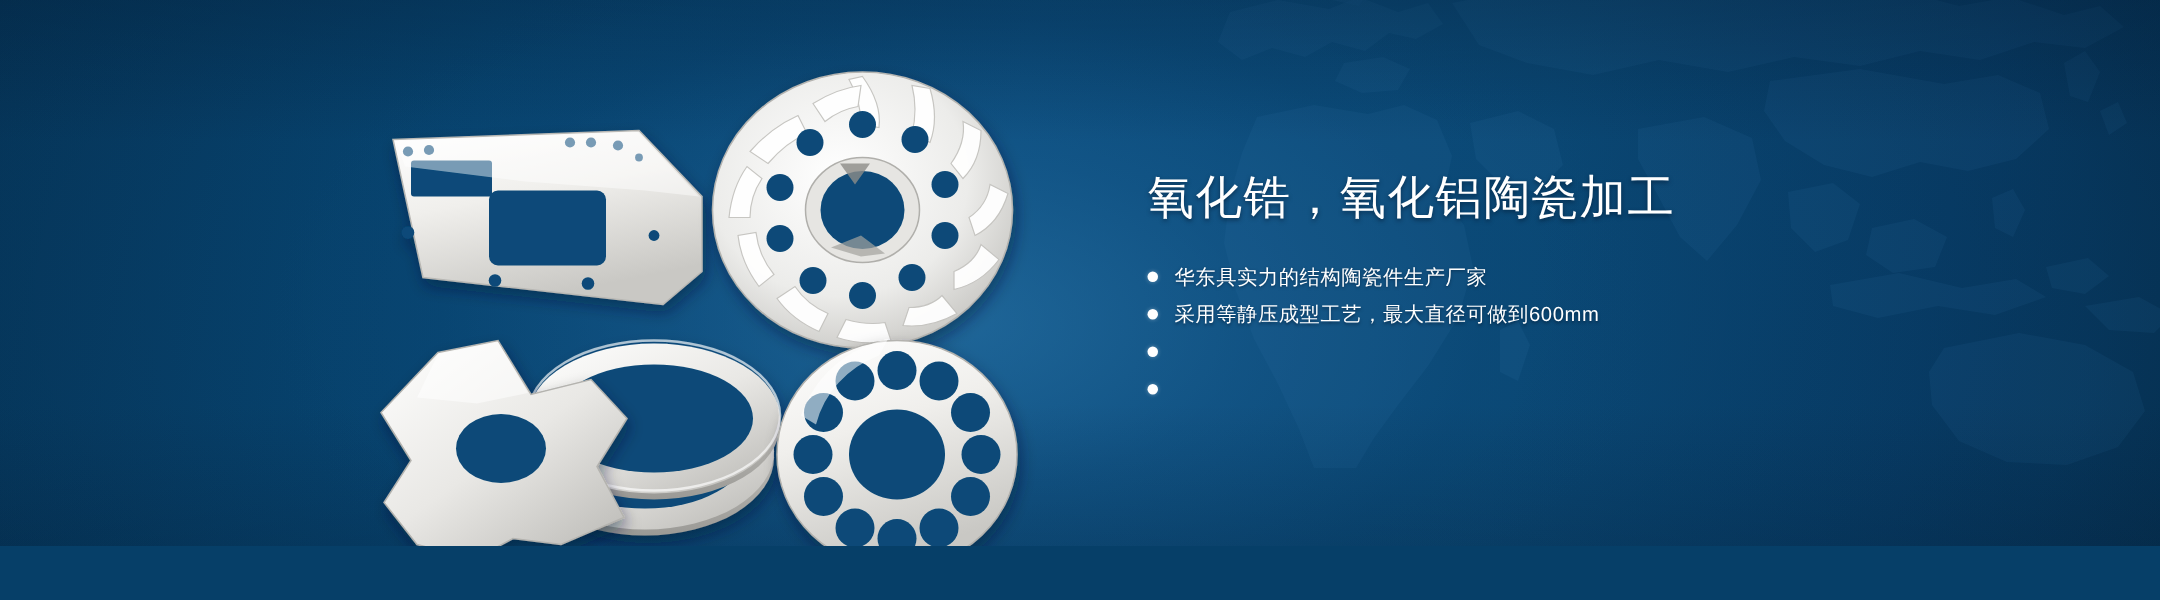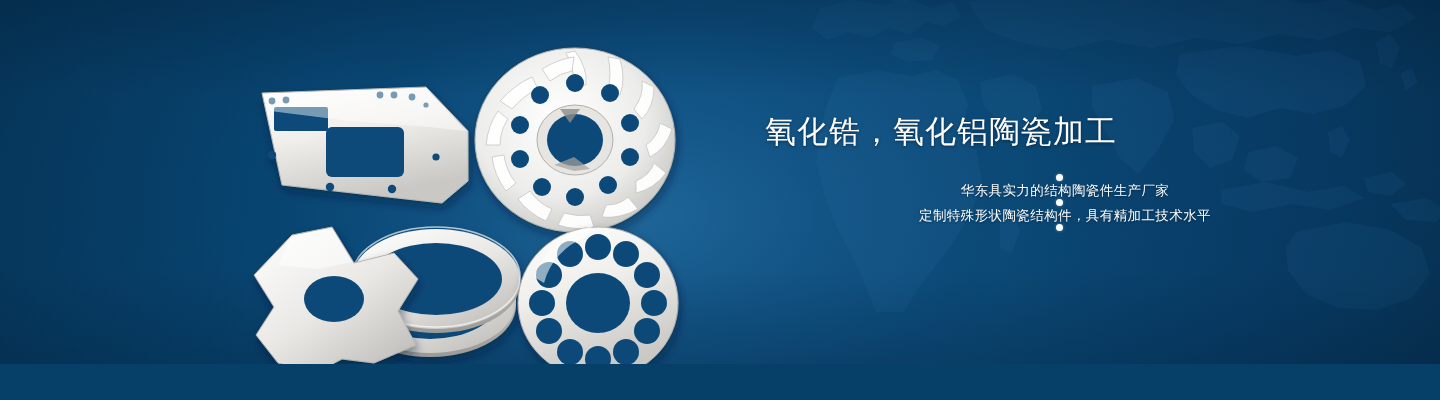--- a/index.html
+++ b/index.html
@@ -90,21 +90,20 @@
 
   .bullets {
     list-style:none;
     margin-top:22px;
   }
   .bullet {
     display:flex;
     align-items:center;
     height:21px;
     margin-bottom:4px;
-    flex-direction:column;
   }
   .dot {
     flex:0 0 auto;
     width:7px; height:7px;
     border-radius:50%;
     background:#ffffff;
     margin-right:11px;
     box-shadow:0 0 3px rgba(255,255,255,0.35);
   }
   .btext {
@@ -310,26 +309,29 @@
 
     <div class="headline">氧化锆，氧化铝陶瓷加工</div>
 
     <ul class="bullets">
 
       <li class="bullet">
         <span class="dot"></span>
         <span class="btext">华东具实力的结构陶瓷件生产厂家</span>
       </li>
 
-
       <li class="bullet">
         <span class="dot"></span>
-        <span class="btext">定制特殊形状陶瓷结构件，具有精加工技术水平</span>
+        <span class="btext">采用等静压成型工艺，最大直径可做到600mm</span>
       </li>
 
       <li class="bullet">
         <span class="dot"></span>
       </li>
 
+      <li class="bullet">
+        <span class="dot"></span>
+      </li>
+
     </ul>
   </div>
 
 </div>
 
 </body></html>

